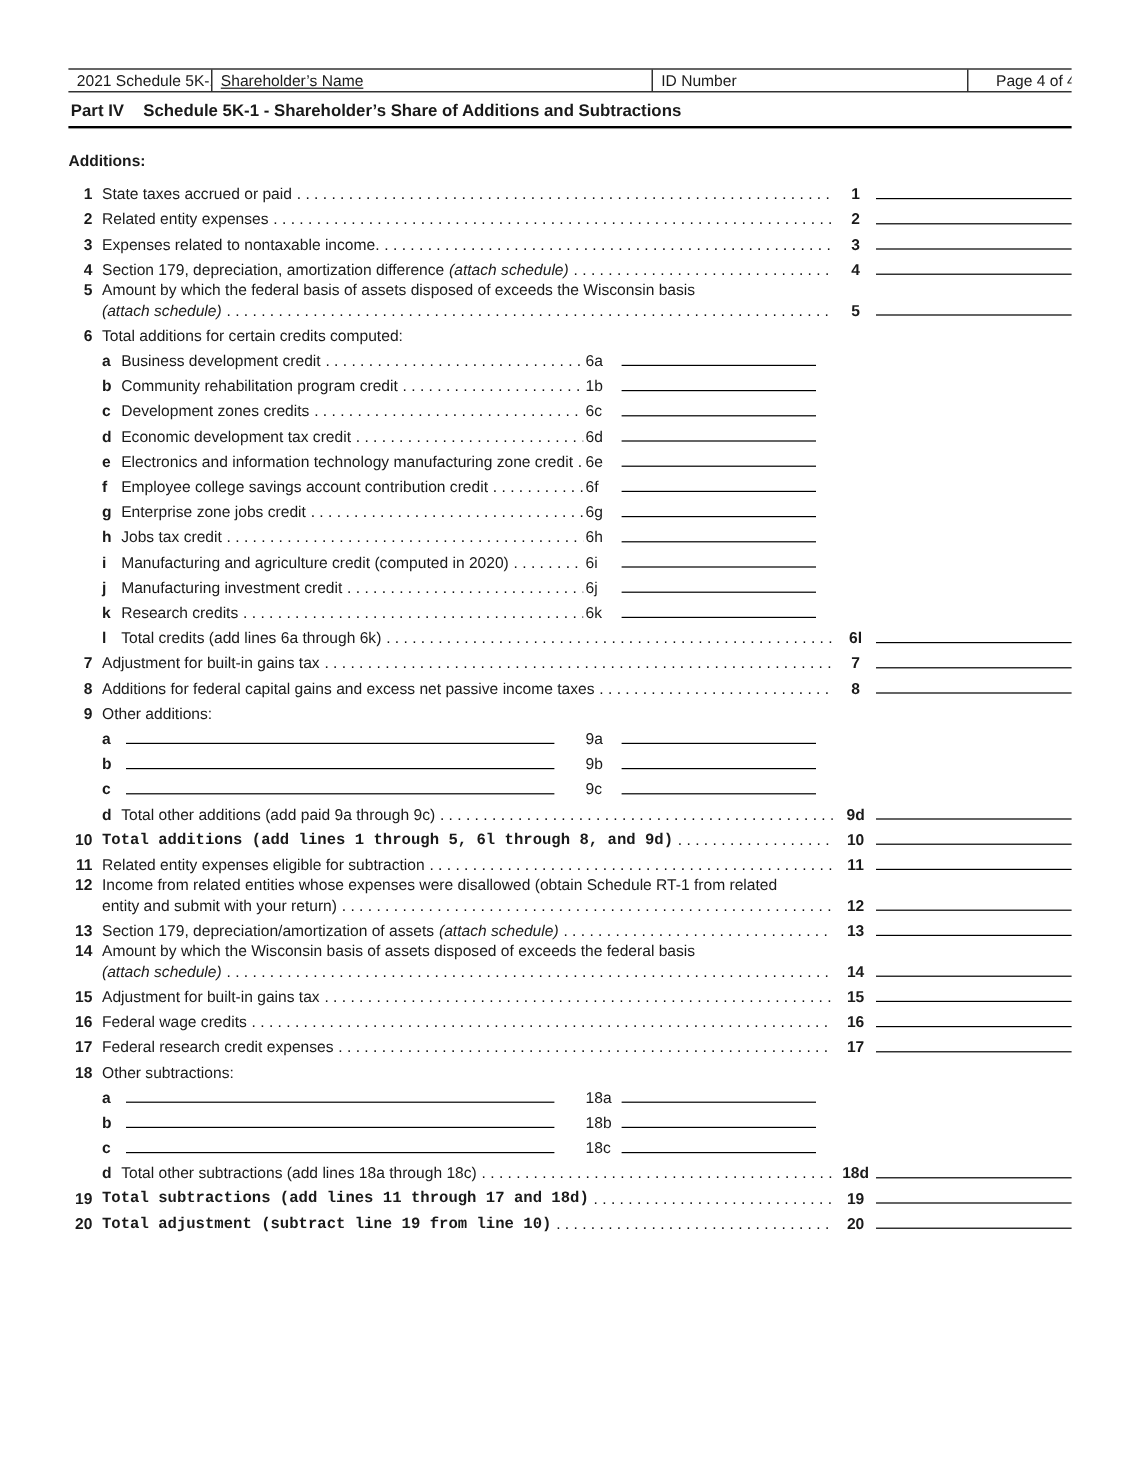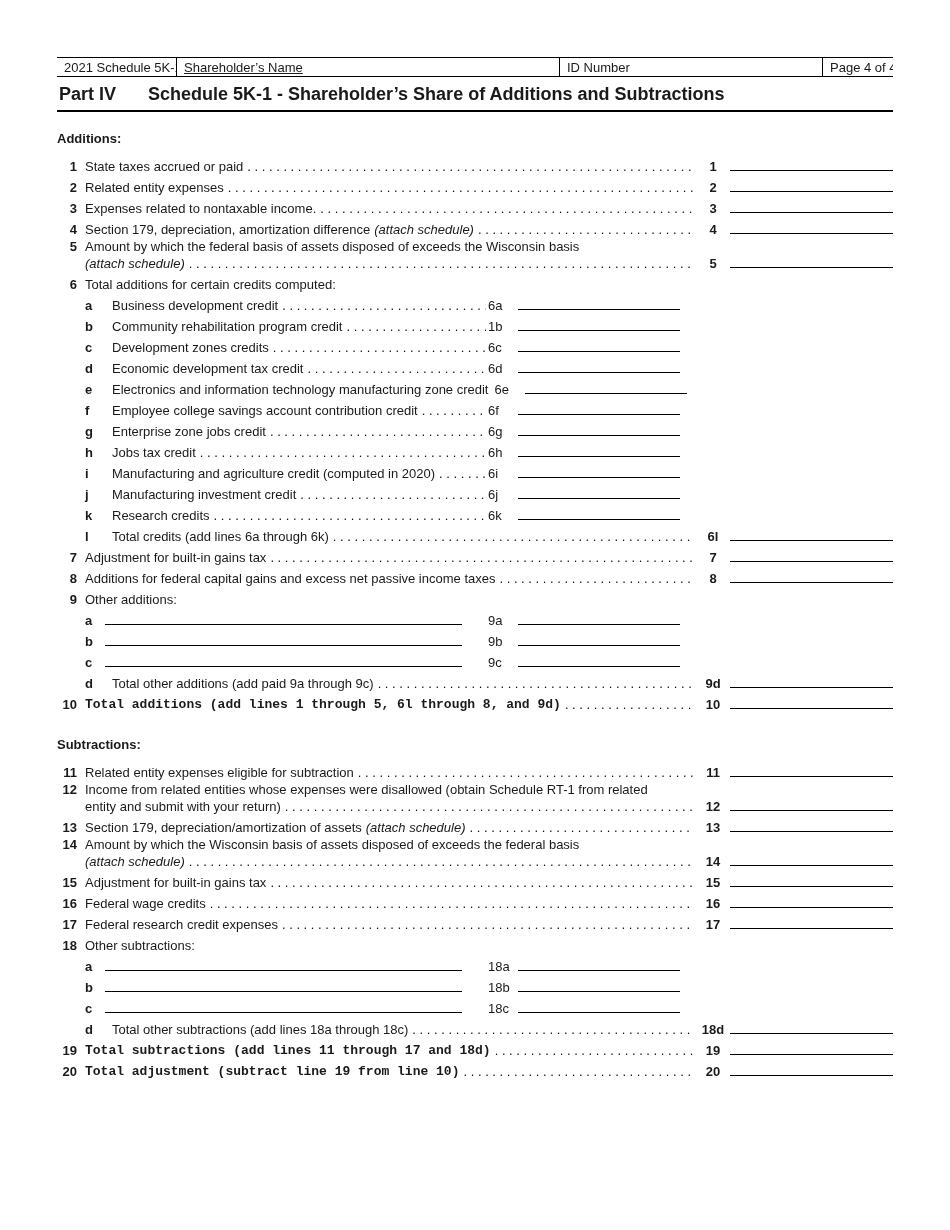--- a/index.html
+++ b/index.html
@@ -11,35 +11,35 @@
   }
   .page { width:836px; margin:57px auto 0; }
 
   
   .hdr { display:flex; align-items:stretch; border-top:1px solid #000; border-bottom:1px solid #000; height:20px; }
   .hdr-cell { display:flex; align-items:center; padding:0 7px; border-right:1px solid #000; overflow:hidden; white-space:nowrap; }
   .hdr-cell:last-child { border-right:none; }
   .hc1 { width:120px; }
   .hc2 { flex:1;text-decoration:underline; }
   .hc3 { width:263px; }
-  .hc4 { width:70px; }
+  .hc4 { width:70px;margin-left:16px; }
 
   
-  .part-hdr { display:flex; gap:32px; align-items:baseline; font-weight:bold; font-size:18px; padding:7px 2px 5px 2px; border-bottom:2px solid #000; }
+  .part-hdr { display:flex; gap:16px; align-items:baseline; font-weight:bold; font-size:14px; padding:7px 2px 5px 2px; border-bottom:2px solid #000; }
 
   .sechead { font-weight:bold; margin:19px 0 7px; }
   .sechead.sub-gap { margin-top:25px; }
 
   
   .row { display:flex; align-items:flex-end; height:21px; }
   .row.h17 { height:17px; }
   .lnum { flex:none; width:20px; text-align:right; font-weight:bold; }
   .slet { flex:none; width:14px; margin-left:8px; font-weight:bold; }
   .txt  { flex:none; margin-left:8px; min-width:0; white-space:nowrap; }
-  .txt.after-let { margin-left:13px; }
+  .txt.after-let { margin-left:2px; }
   .txt.bold { font-weight:bold;font-family:Liberation Mono, monospace; }
   .it { font-style:italic; }
   .it.ml4 { margin-left:4px; flex:none; white-space:nowrap; }
   .dots { flex:1 1 0; min-width:0; overflow:hidden; white-space:nowrap; margin:0 2px 0 4px; color:#111; }
   .dots::after { content:". . . . . . . . . . . . . . . . . . . . . . . . . . . . . . . . . . . . . . . . . . . . . . . . . . . . . . . . . . . . . . . . . . . . . . . . . . . . . . . . . . . . . . . . . . . . . . . . . . . . . . . . . . . . . . . . . . . . . . . ."; }
   .rnum { flex:none; width:34px; text-align:center; font-weight:bold; }
   .fill { flex:none; width:163px; height:15px; border-bottom:1px solid #000; margin-bottom:3px; }
   .row.subrow { margin-right:213px; }
   .snum { flex:none; width:30px; font-weight:normal; }
   .sfill { width:162px; }
@@ -285,21 +285,20 @@
   </div>
 
   <div class="row">
     <span class="lnum">10</span>
     <span class="txt bold">Total additions (add lines 1 through 5, 6l through 8, and 9d)</span>
     <span class="dots"></span>
     <span class="rnum">10</span>
     <span class="fill"></span>
   </div>
 
-  <div class="sechead sub-gap">Subtractions:</div>
 
   <div class="row">
     <span class="lnum">11</span>
     <span class="txt">Related entity expenses eligible for subtraction</span>
     <span class="dots"></span>
     <span class="rnum">11</span>
     <span class="fill"></span>
   </div>
 
   <div class="row h17">

